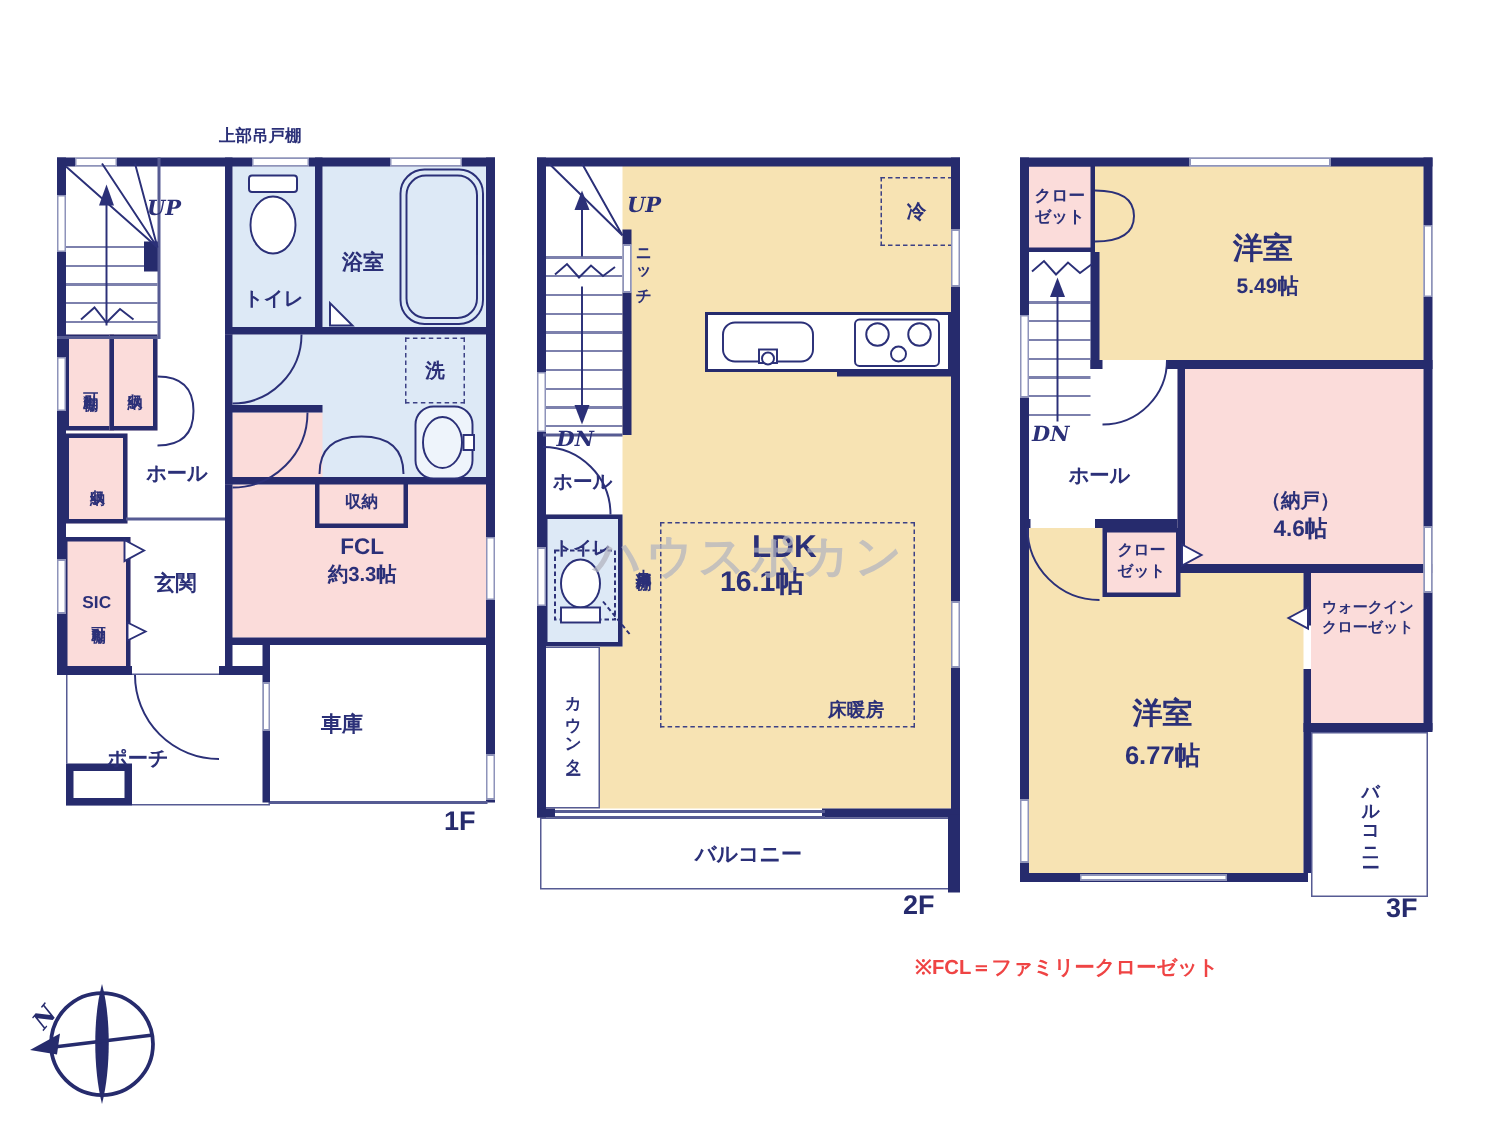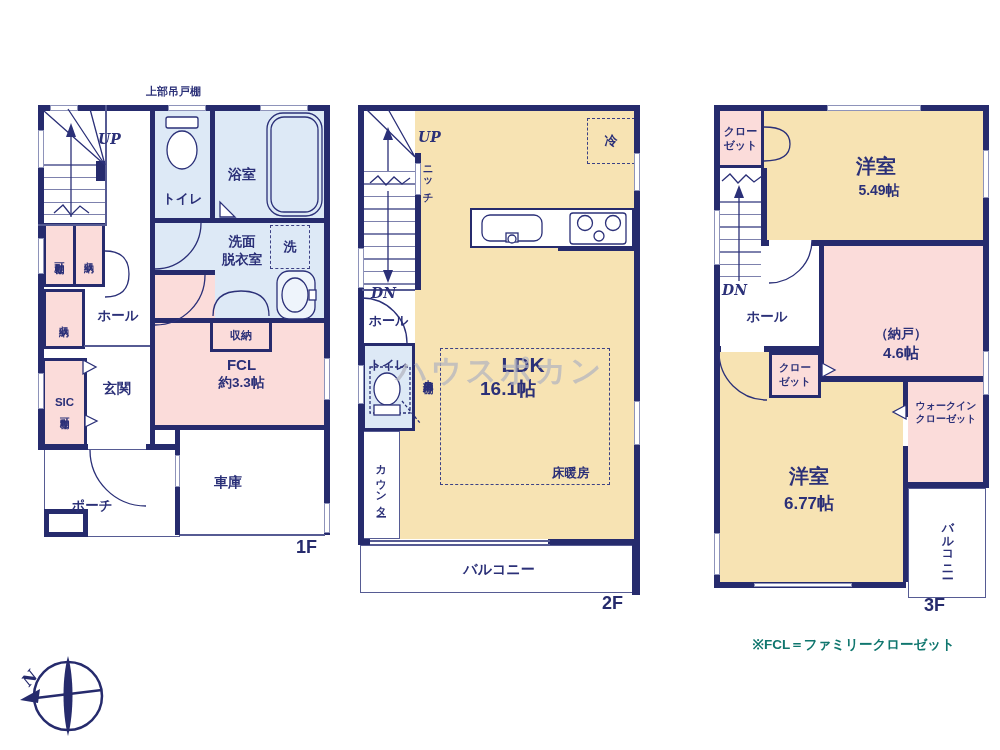--- a/index.html
+++ b/index.html
@@ -12,21 +12,21 @@
   .tl{background:#565b93}
   .cream{background:#f7e3b3}.pink{background:#fbdcda}.blue{background:#dde9f6}.white{background:#fff}
   .cell{border:3px solid #262b6d;display:flex;align-items:center;justify-content:center}
   .stairs{background:repeating-linear-gradient(180deg,transparent 0 11px,#7d81ad 11px 12.5px)}
   .dash{border:1.5px dashed #3c4185;display:flex;align-items:center;justify-content:center}
   .lb{color:#2b3078;font-weight:bold;white-space:pre-line;line-height:1.3}
   .c{text-align:center}
   .vert{writing-mode:vertical-rl;letter-spacing:1px}
   .updn{font-family:"DejaVu Serif",serif;font-style:italic;font-weight:bold;font-size:14px;color:#2b3078;position:absolute}
   .flabel{position:absolute;font-size:18px;font-weight:bold;color:#262b6d}
-  .note{position:absolute;font-size:13.5px;font-weight:bold;color:#0f766e;text-align:right;line-height:1.65}
+  .note{position:absolute;font-size:13.5px;font-weight:bold;color:#ef4444;line-height:1.65}
   .wm{position:absolute;font-size:31px;font-weight:bold;color:#b3b4c0;opacity:.72;letter-spacing:3px;pointer-events:none}
   .flex{display:flex;align-items:center;justify-content:center}
 </style>
 </head>
 <body>
 
 <div id="stage">
 
   <div class="lb" style="left:146px;top:84px;font-size:11px;position:absolute">上部吊戸棚</div>
 
@@ -114,22 +114,20 @@
         <path d="M182,97 L182,112 L197,112 Z" fill="#fff"></path>
         <path d="M45,255 l13,7 l-13,7 Z" fill="#fff"></path>
         <path d="M47,310 l12,6 l-12,6 Z" fill="#fff"></path>
       </g>
       <path d="M33,18 L28,32 L38,32 Z" fill="#2b3078"></path>
     </svg>
 
     <span class="updn" style="left:60px;top:26px">UP</span>
     <span class="lb c" style="position:absolute;left:117px;top:86px;width:55px;font-size:13px">トイレ</span>
     <span class="lb c" style="position:absolute;left:164px;top:60px;width:80px;font-size:14px">浴室</span>
-    <span class="lb c" style="position:absolute;left:154px;top:128px;width:100px;font-size:13.5px">洗面
-脱衣室</span>
     <span class="lb c" style="position:absolute;left:50px;top:202px;width:60px;font-size:13.5px">ホール</span>
     <span class="lb c" style="position:absolute;left:49px;top:274px;width:60px;font-size:14px">玄関</span>
     <span class="lb c" style="position:absolute;left:146px;top:250px;width:115px;font-size:15px">FCL</span>
     <span class="lb c" style="position:absolute;left:146px;top:269px;width:115px;font-size:13.5px">約3.3帖</span>
     <span class="lb c" style="position:absolute;left:24px;top:392px;width:60px;font-size:13.5px">ポーチ</span>
     <span class="lb c" style="position:absolute;left:160px;top:368px;width:60px;font-size:14px">車庫</span>
   </div>
   <div class="flabel" style="left:296px;top:537px">1F</div>
 
   <div class="floor" style="left:358px;top:105px;width:282px;height:490px">
@@ -196,21 +194,21 @@
     <span class="updn" style="left:13px;top:180px">DN</span>
     <span class="lb c" style="position:absolute;left:4px;top:208px;width:53px;font-size:13px">ホール</span>
     <span class="lb c" style="position:absolute;left:4px;top:252px;width:53px;font-size:12.5px">トイレ</span>
     <span class="lb vert" style="position:absolute;left:63px;top:266px;font-size:10.5px">上部吊戸棚</span>
     <span class="lb c" style="position:absolute;left:115px;top:246px;width:100px;font-size:21px">LDK</span>
     <span class="lb c" style="position:absolute;left:100px;top:272px;width:100px;font-size:19px">16.1帖</span>
     <span class="lb" style="position:absolute;left:194px;top:360px;font-size:12.5px">床暖房</span>
   </div>
   <div class="flabel" style="left:602px;top:593px">2F</div>
 
-  <div class="floor" style="left:714px;top:105px;width:240px;height:503px">
+  <div class="floor" style="left:680px;top:105px;width:240px;height:503px">
     <div class="rm cream" style="left:50px;top:3px;width:219px;height:132px"></div>
     <div class="rm cream" style="left:3px;top:247px;width:186px;height:230px"></div>
     <div class="cell pink" style="left:3px;top:3px;width:47px;height:60px">
       <span class="lb c" style="position:static;font-size:11px">クロー
 ゼット</span>
       </div>
     <div class="stairs" style="left:3px;top:85px;width:44px;height:98px"></div>
     <div class="rm pink" style="left:105px;top:141px;width:164px;height:130px"></div>
     <div class="cell pink" style="left:55px;top:247px;width:52px;height:46px">
       <span class="lb c" style="position:static;font-size:10.5px">クロー

